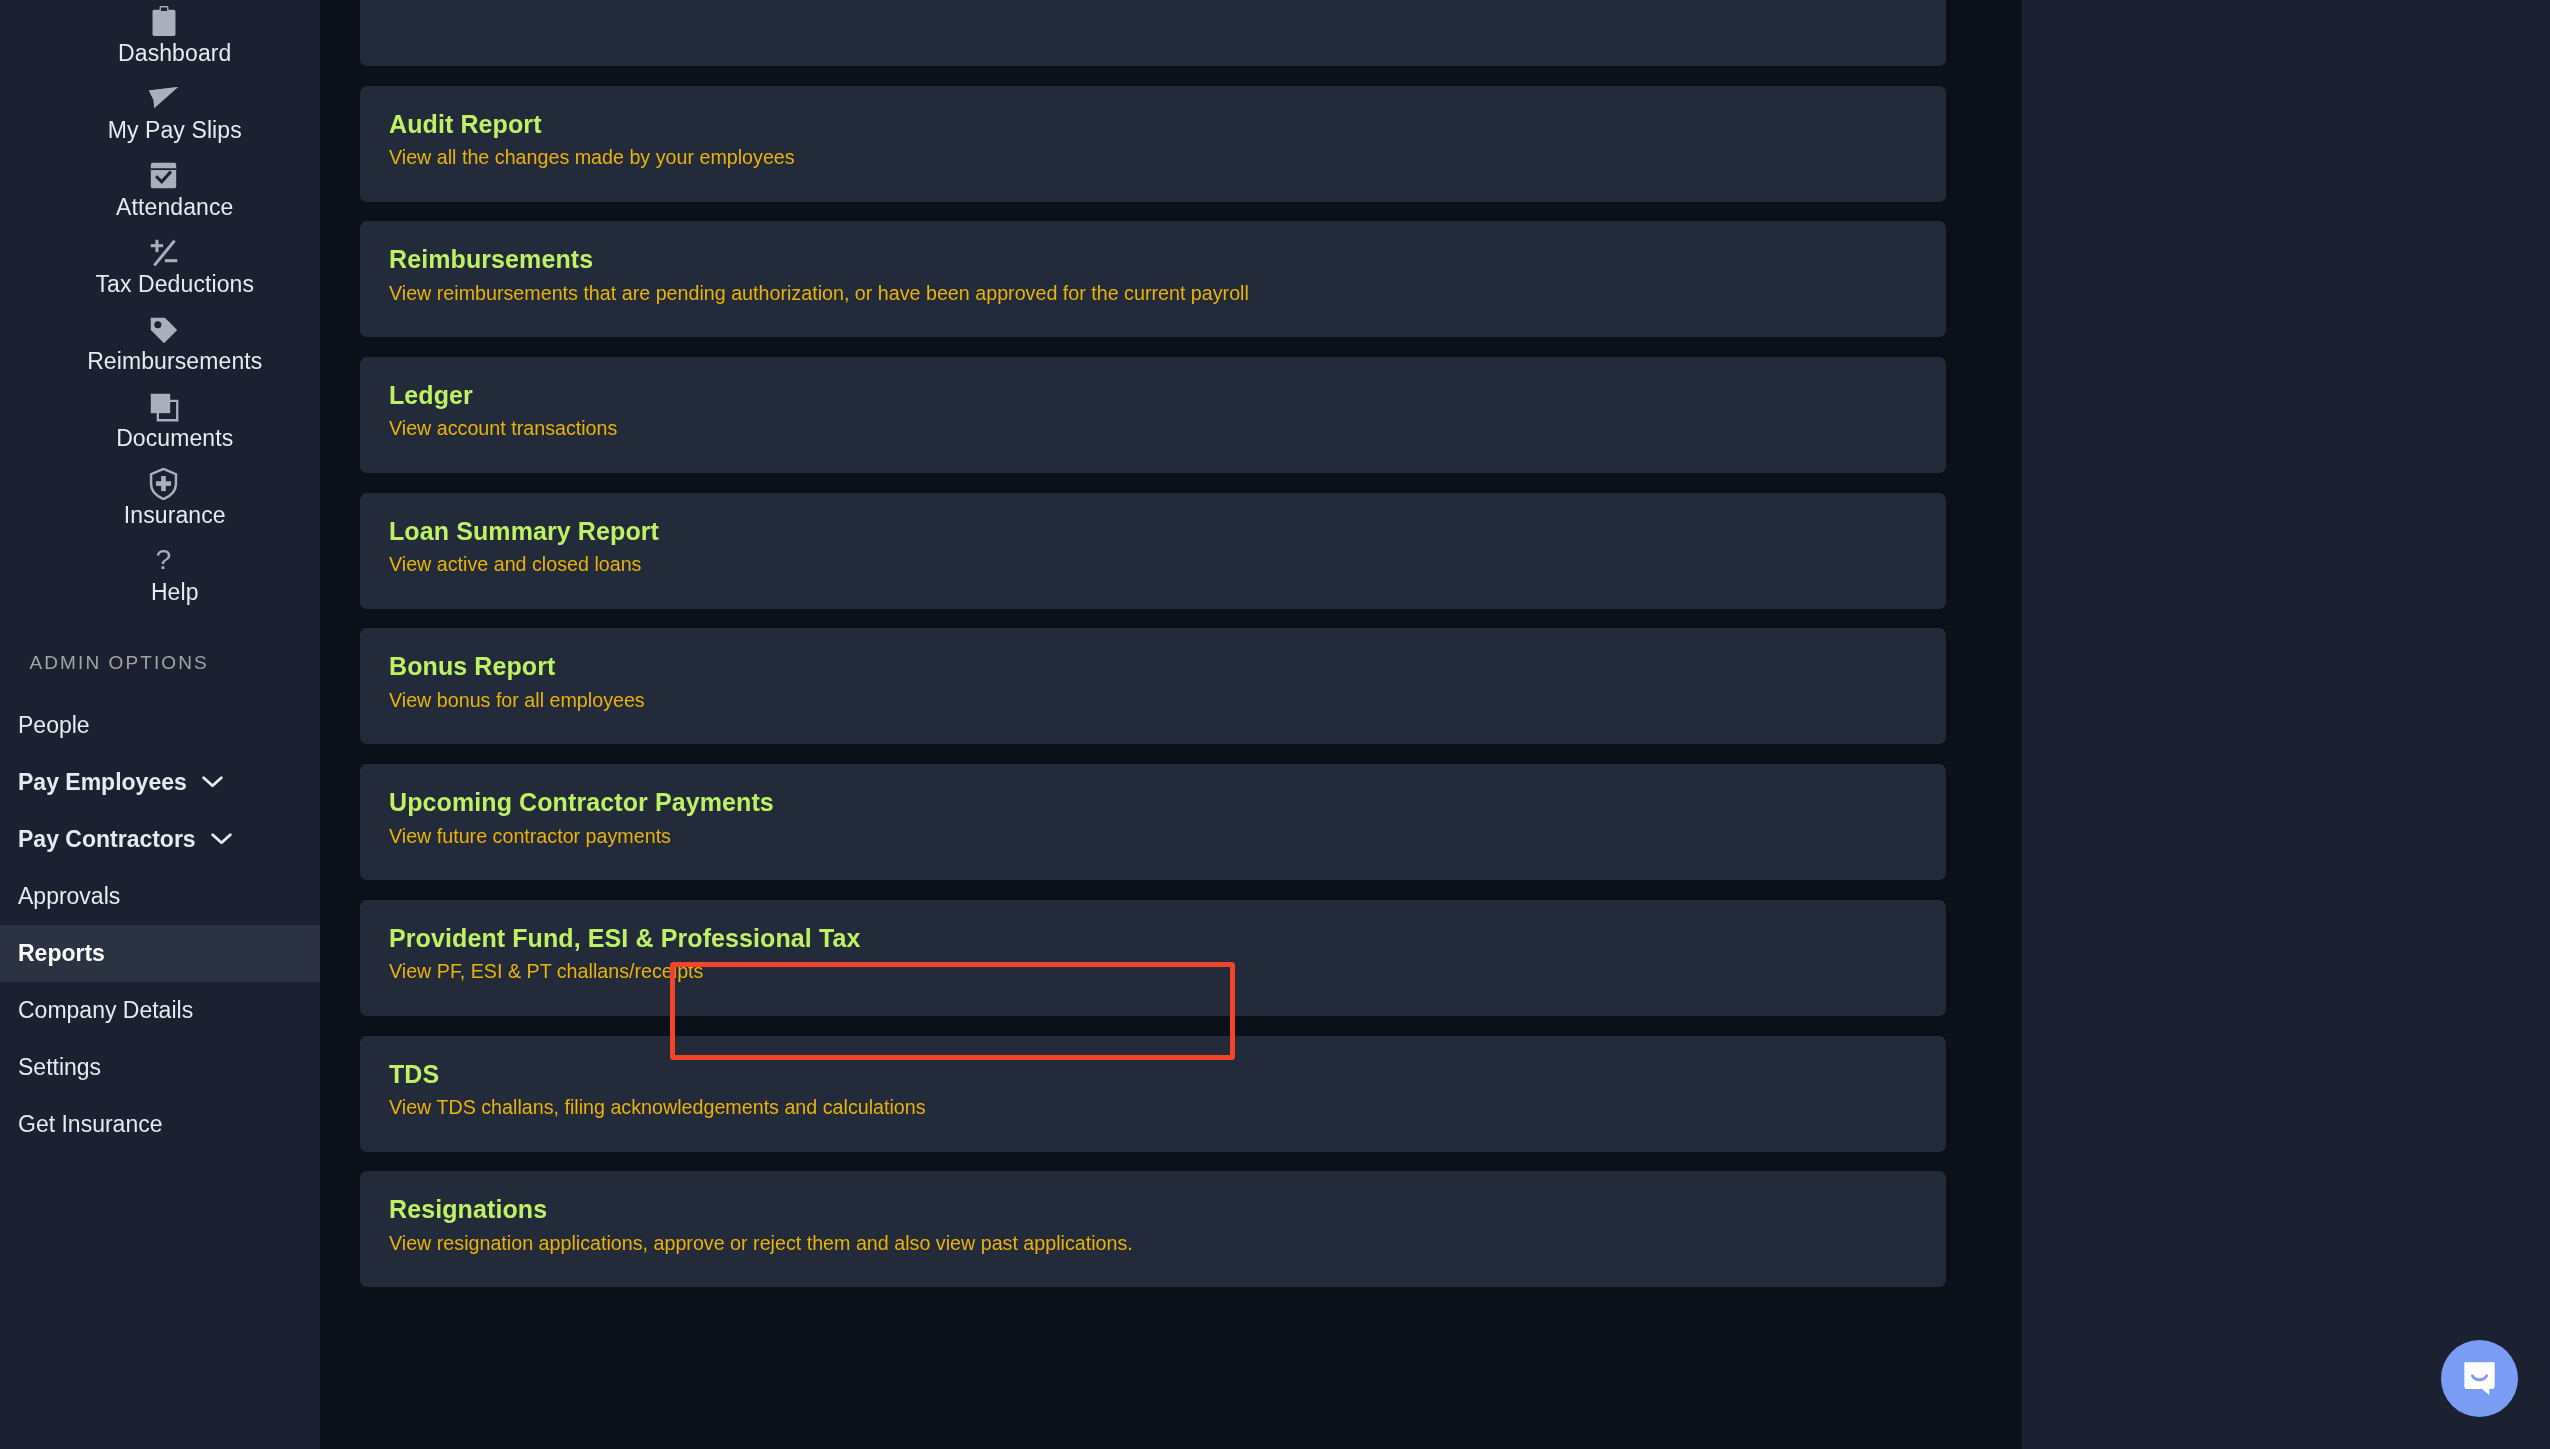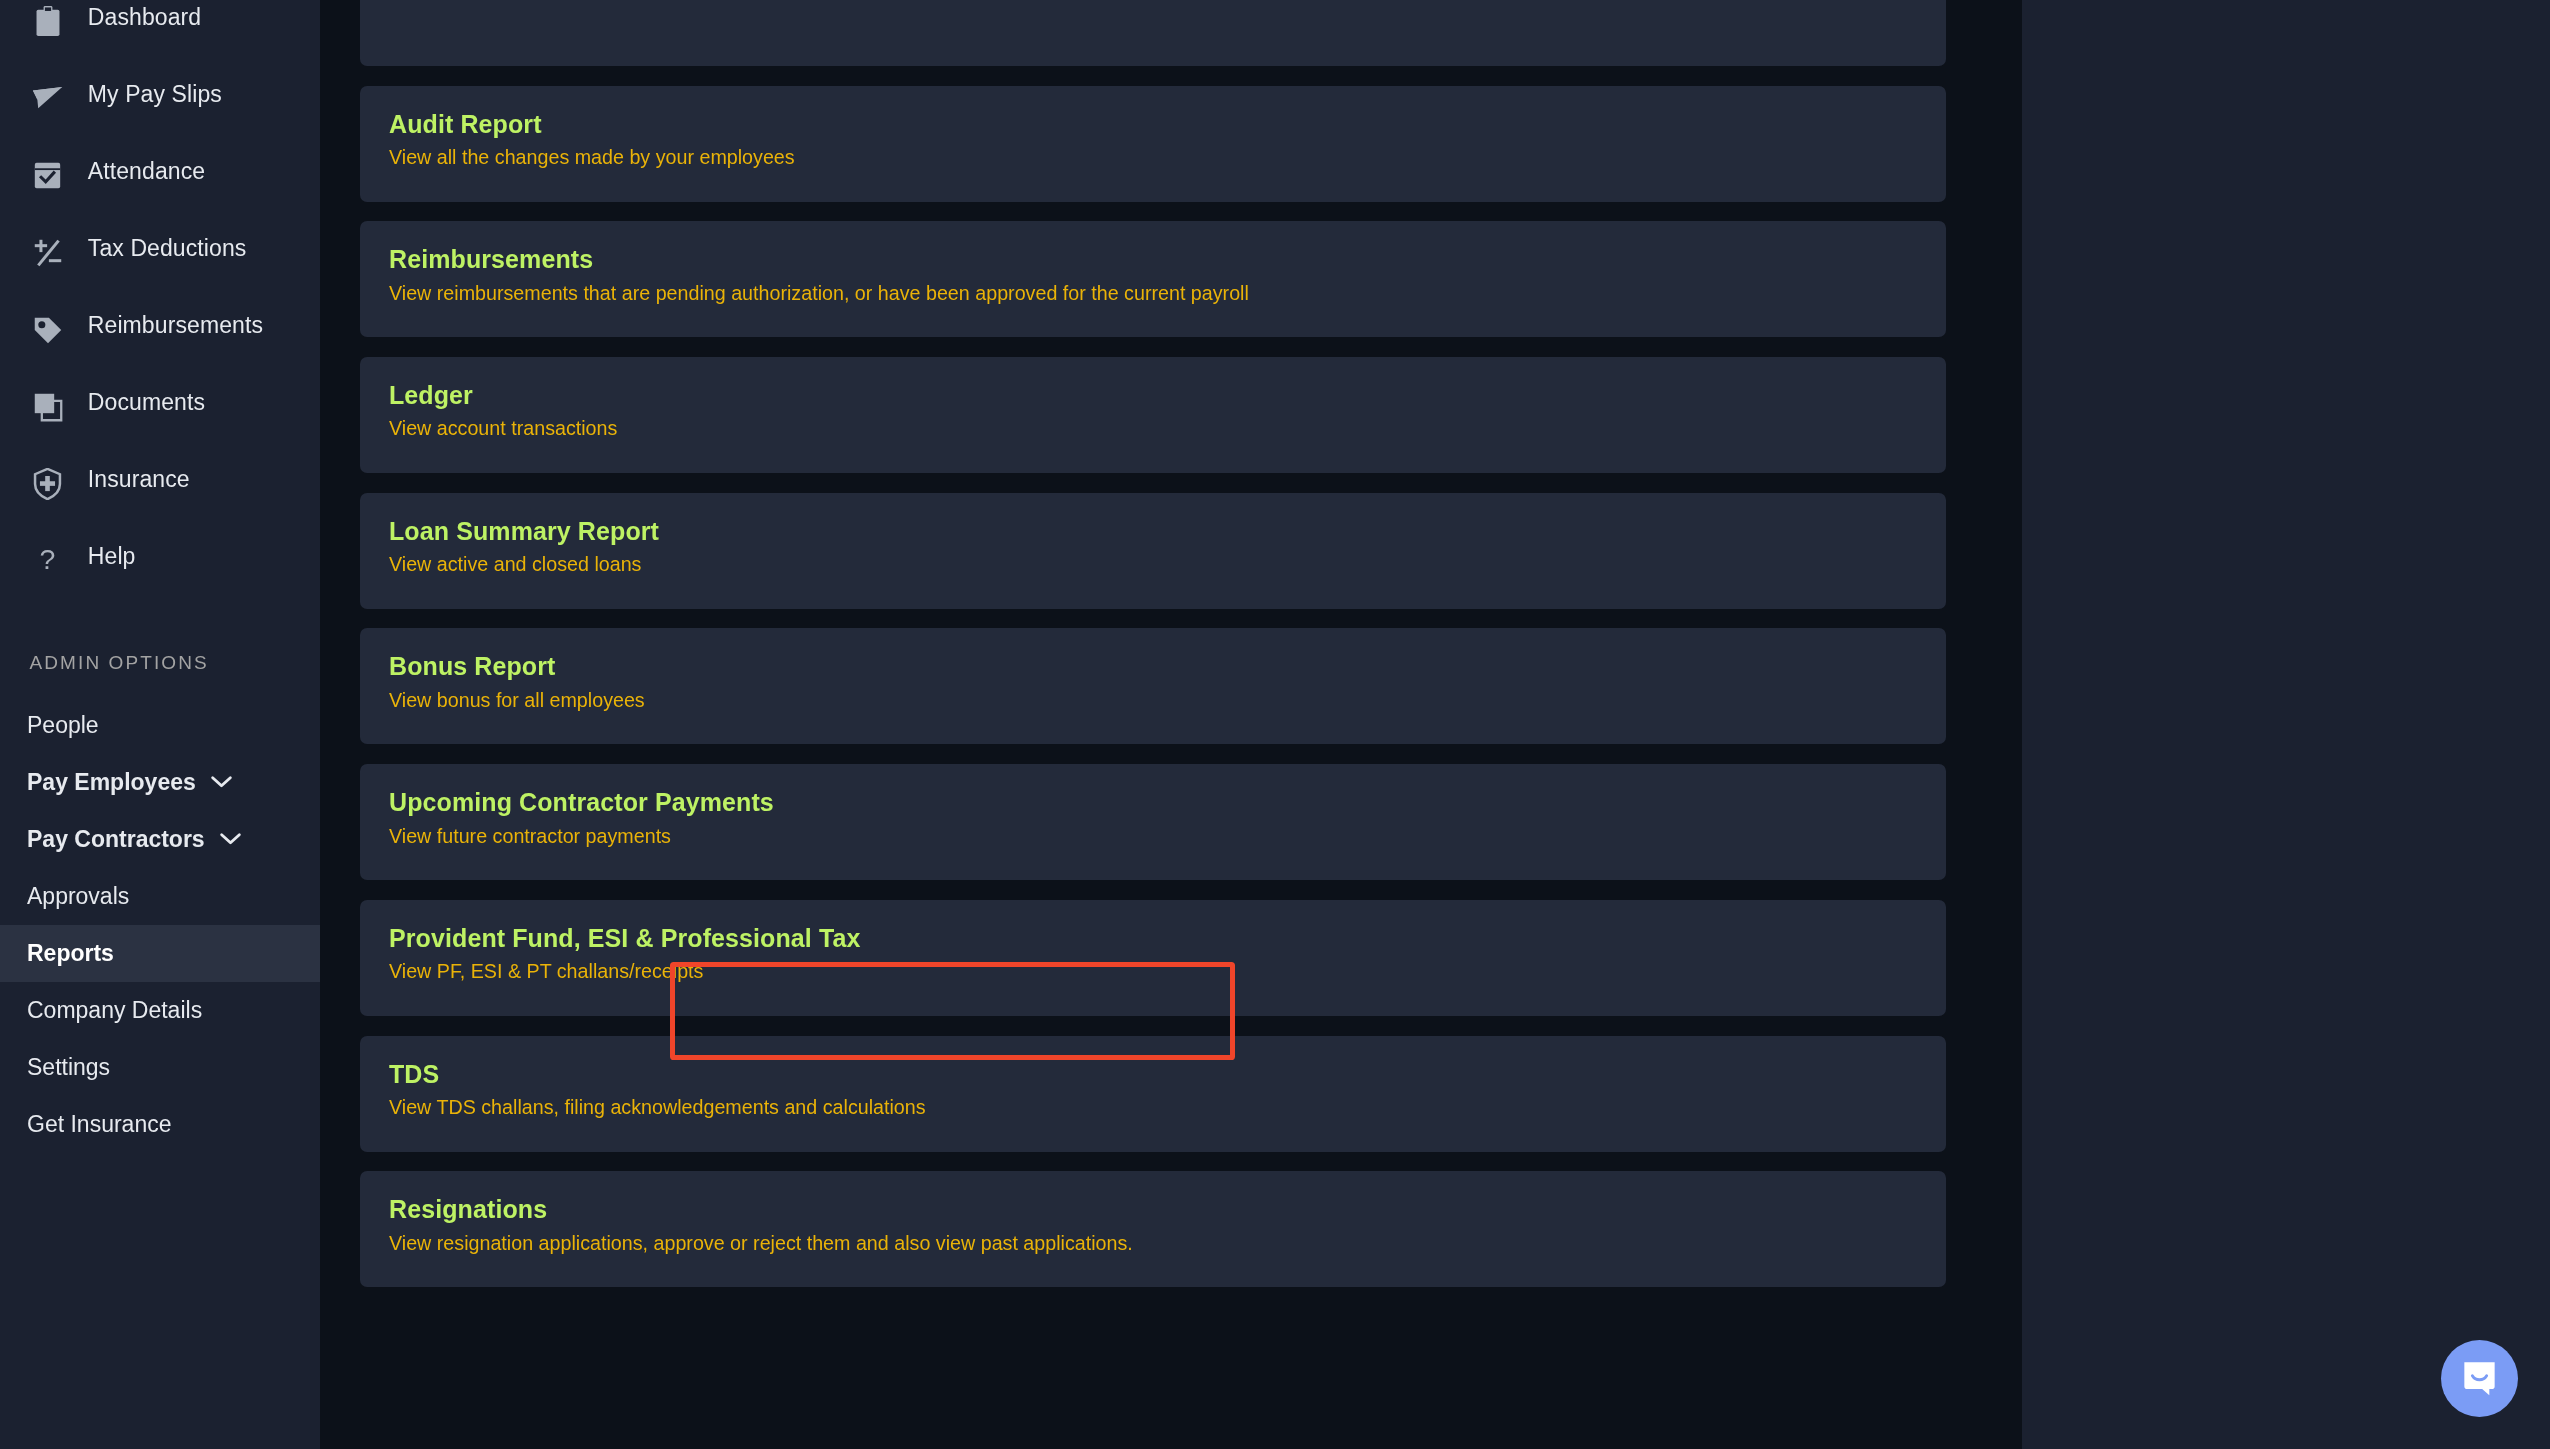--- a/index.html
+++ b/index.html
@@ -26,23 +26,25 @@
     height: 1449px;
     background: #1b2130;
     flex: 0 0 320px;
     position: relative;
     overflow: hidden;
     padding-top: 3.6px;
   }
 
   .nav-item {
     display: flex;
+    align-items: center;
     height: 77px;
     padding-left: 29.5px;
     cursor: pointer;
+    flex-direction: column;
   }
 
   .nav-icon {
     width: 36px;
     height: 36px;
     flex: 0 0 36px;
     display: flex;
     align-items: center;
     justify-content: center;
     margin-right: 22.3px;
@@ -65,21 +67,21 @@
     margin-bottom: 16px;
     height: 36px;
     display: flex;
     align-items: center;
   }
 
   .admin-item {
     display: flex;
     align-items: center;
     height: 57px;
-    padding-left: 27px;
+    padding-left: 18px;
     cursor: pointer;
   }
   .admin-label {
     color: #e7eaef;
     font-size: 23px;
     white-space: nowrap;
   }
   .admin-item.bold .admin-label { font-weight: bold; }
   .admin-item.active { background: #2b3242; }
   .admin-item.active .admin-label { font-weight: bold; color: #ffffff; }

